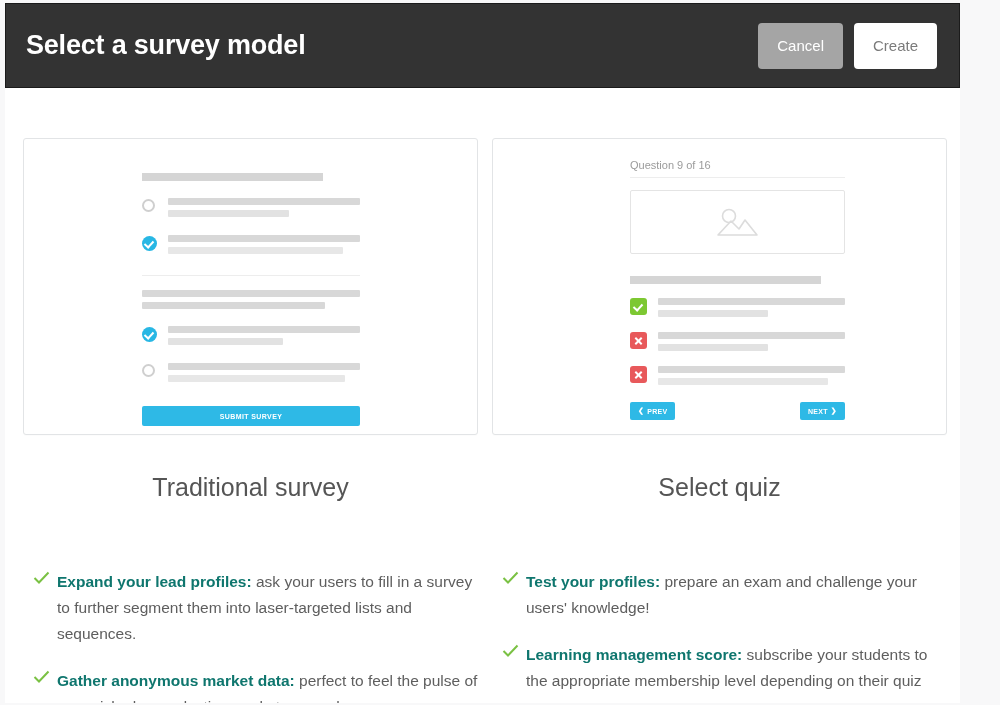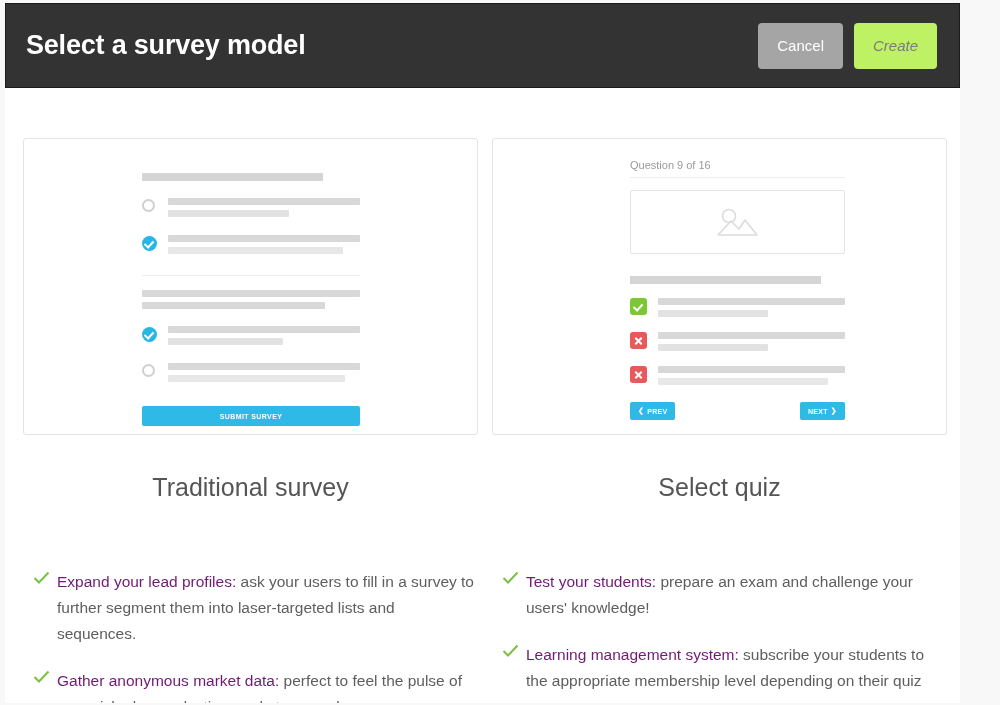--- a/index.html
+++ b/index.html
@@ -64,24 +64,23 @@
     height: 46px;
     line-height: 46px;
     cursor: pointer;
     white-space: nowrap;
   }
   .hdr-btn.cancel {
     background: #a5a5a5;
     color: #ffffff;
   }
   .hdr-btn.create {
-    background: #bef264;
+    background: #ffffff;
     color: #7b7b7b;
     cursor: default;
-    font-style: italic;
   }
 
   
   .modal-body {
     display: flex;
     padding: 50px 22px 0 18px;
     box-sizing: border-box;
     gap: 14px;
   }
   .col {
@@ -298,22 +297,22 @@
     flex: 0 0 24px;
     width: 24px;
     padding-top: 2px;
   }
   .feature-text {
     font-size: 15.5px;
     line-height: 1.67;
     color: #5e5e5e;
   }
   .feature-text b {
-    color: #701a75;
-    font-weight: normal;
+    color: #0f766e;
+    font-weight: bold;
     text-align: right;
   }
 </style>
 </head>
 <body>
 
 <div id="screen">
   <div id="modal">
 
     <div class="modal-header">
@@ -463,31 +462,31 @@
 
         <div class="col-title">Select quiz</div>
 
         <div class="feature">
           <div class="feature-check">
             <svg width="17" height="14" viewBox="0 0 17 14">
               <path d="M1.5 7 L6 11.5 L15.5 1.5" fill="none" stroke="#7ac143" stroke-width="2"></path>
             </svg>
           </div>
           <div class="feature-text">
-            <b>Test your students:</b><span> prepare an exam and challenge your users' knowledge!</span>
+            <b>Test your profiles:</b><span> prepare an exam and challenge your users' knowledge!</span>
           </div>
         </div>
 
         <div class="feature">
           <div class="feature-check">
             <svg width="17" height="14" viewBox="0 0 17 14">
               <path d="M1.5 7 L6 11.5 L15.5 1.5" fill="none" stroke="#7ac143" stroke-width="2"></path>
             </svg>
           </div>
           <div class="feature-text">
-            <b>Learning management system:</b><span> subscribe your students to the appropriate membership level depending on their quiz score.</span>
+            <b>Learning management score:</b><span> subscribe your students to the appropriate membership level depending on their quiz score.</span>
           </div>
         </div>
       </div>
 
     </div>
   </div>
 </div>
 
 </body></html>

